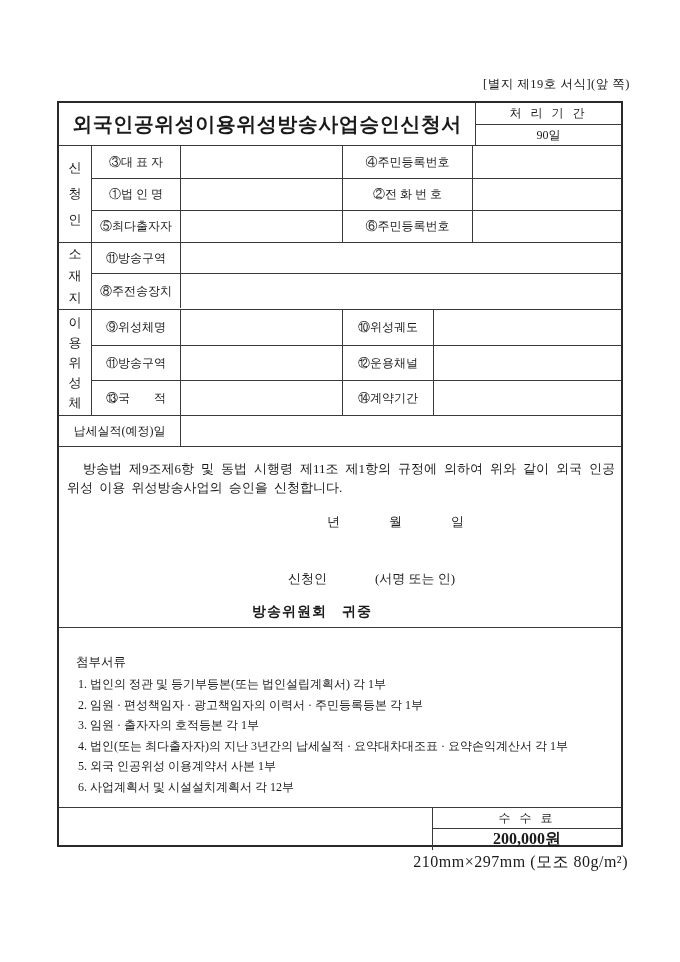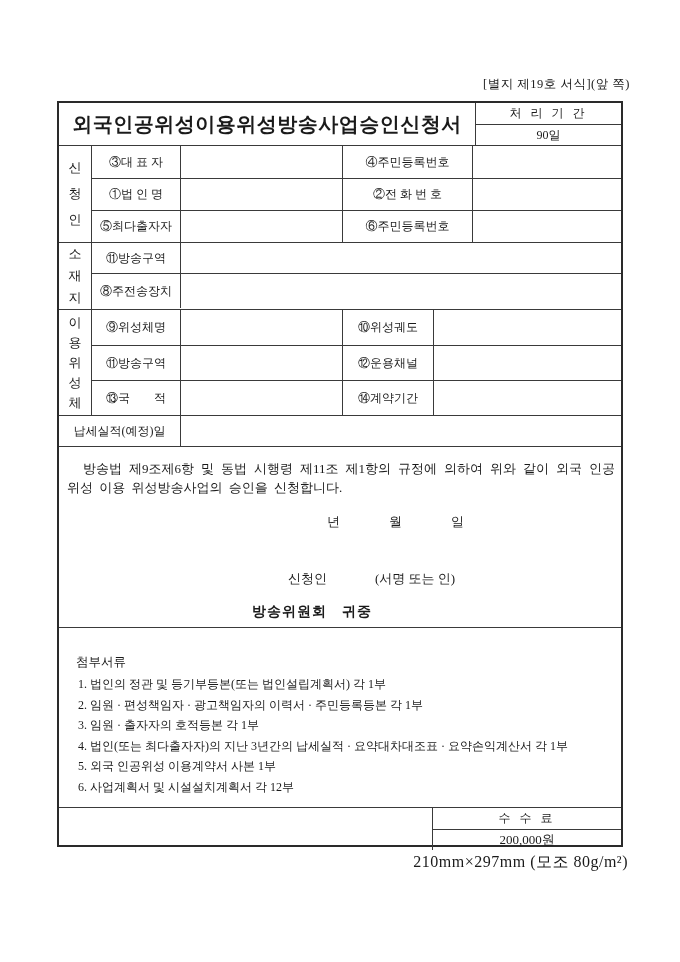--- a/index.html
+++ b/index.html
@@ -70,21 +70,21 @@
   .attachments-list div { line-height:20.5px; white-space:nowrap; overflow:hidden; }
   
   .fee-row { display:flex; height:43px; border-top:1px solid #3a3a3a; }
   .fee-spacer { flex:1; }
   .fee-col { width:189px; border-left:1px solid #3a3a3a; display:flex; flex-direction:column; }
   .fee-label {
     height:22px; border-bottom:1px solid #3a3a3a;
     display:flex; align-items:center; justify-content:center;
     font-size:12px; letter-spacing:3px;
   }
-  .fee-value { flex:1; display:flex; align-items:center; justify-content:center; font-size:13px; }
+  .fee-value { flex:1; display:flex; align-items:center; justify-content:center; font-size:16px;font-weight:bold; }
   
   .paper-spec { position:absolute; right:52px; top:852px; font-size:16px; letter-spacing:0.5px; }
 </style>
 </head>
 <body>
 
 <div class="page">
 
   <div class="topbar">
     <span>[별지 제19호 서식]</span>

